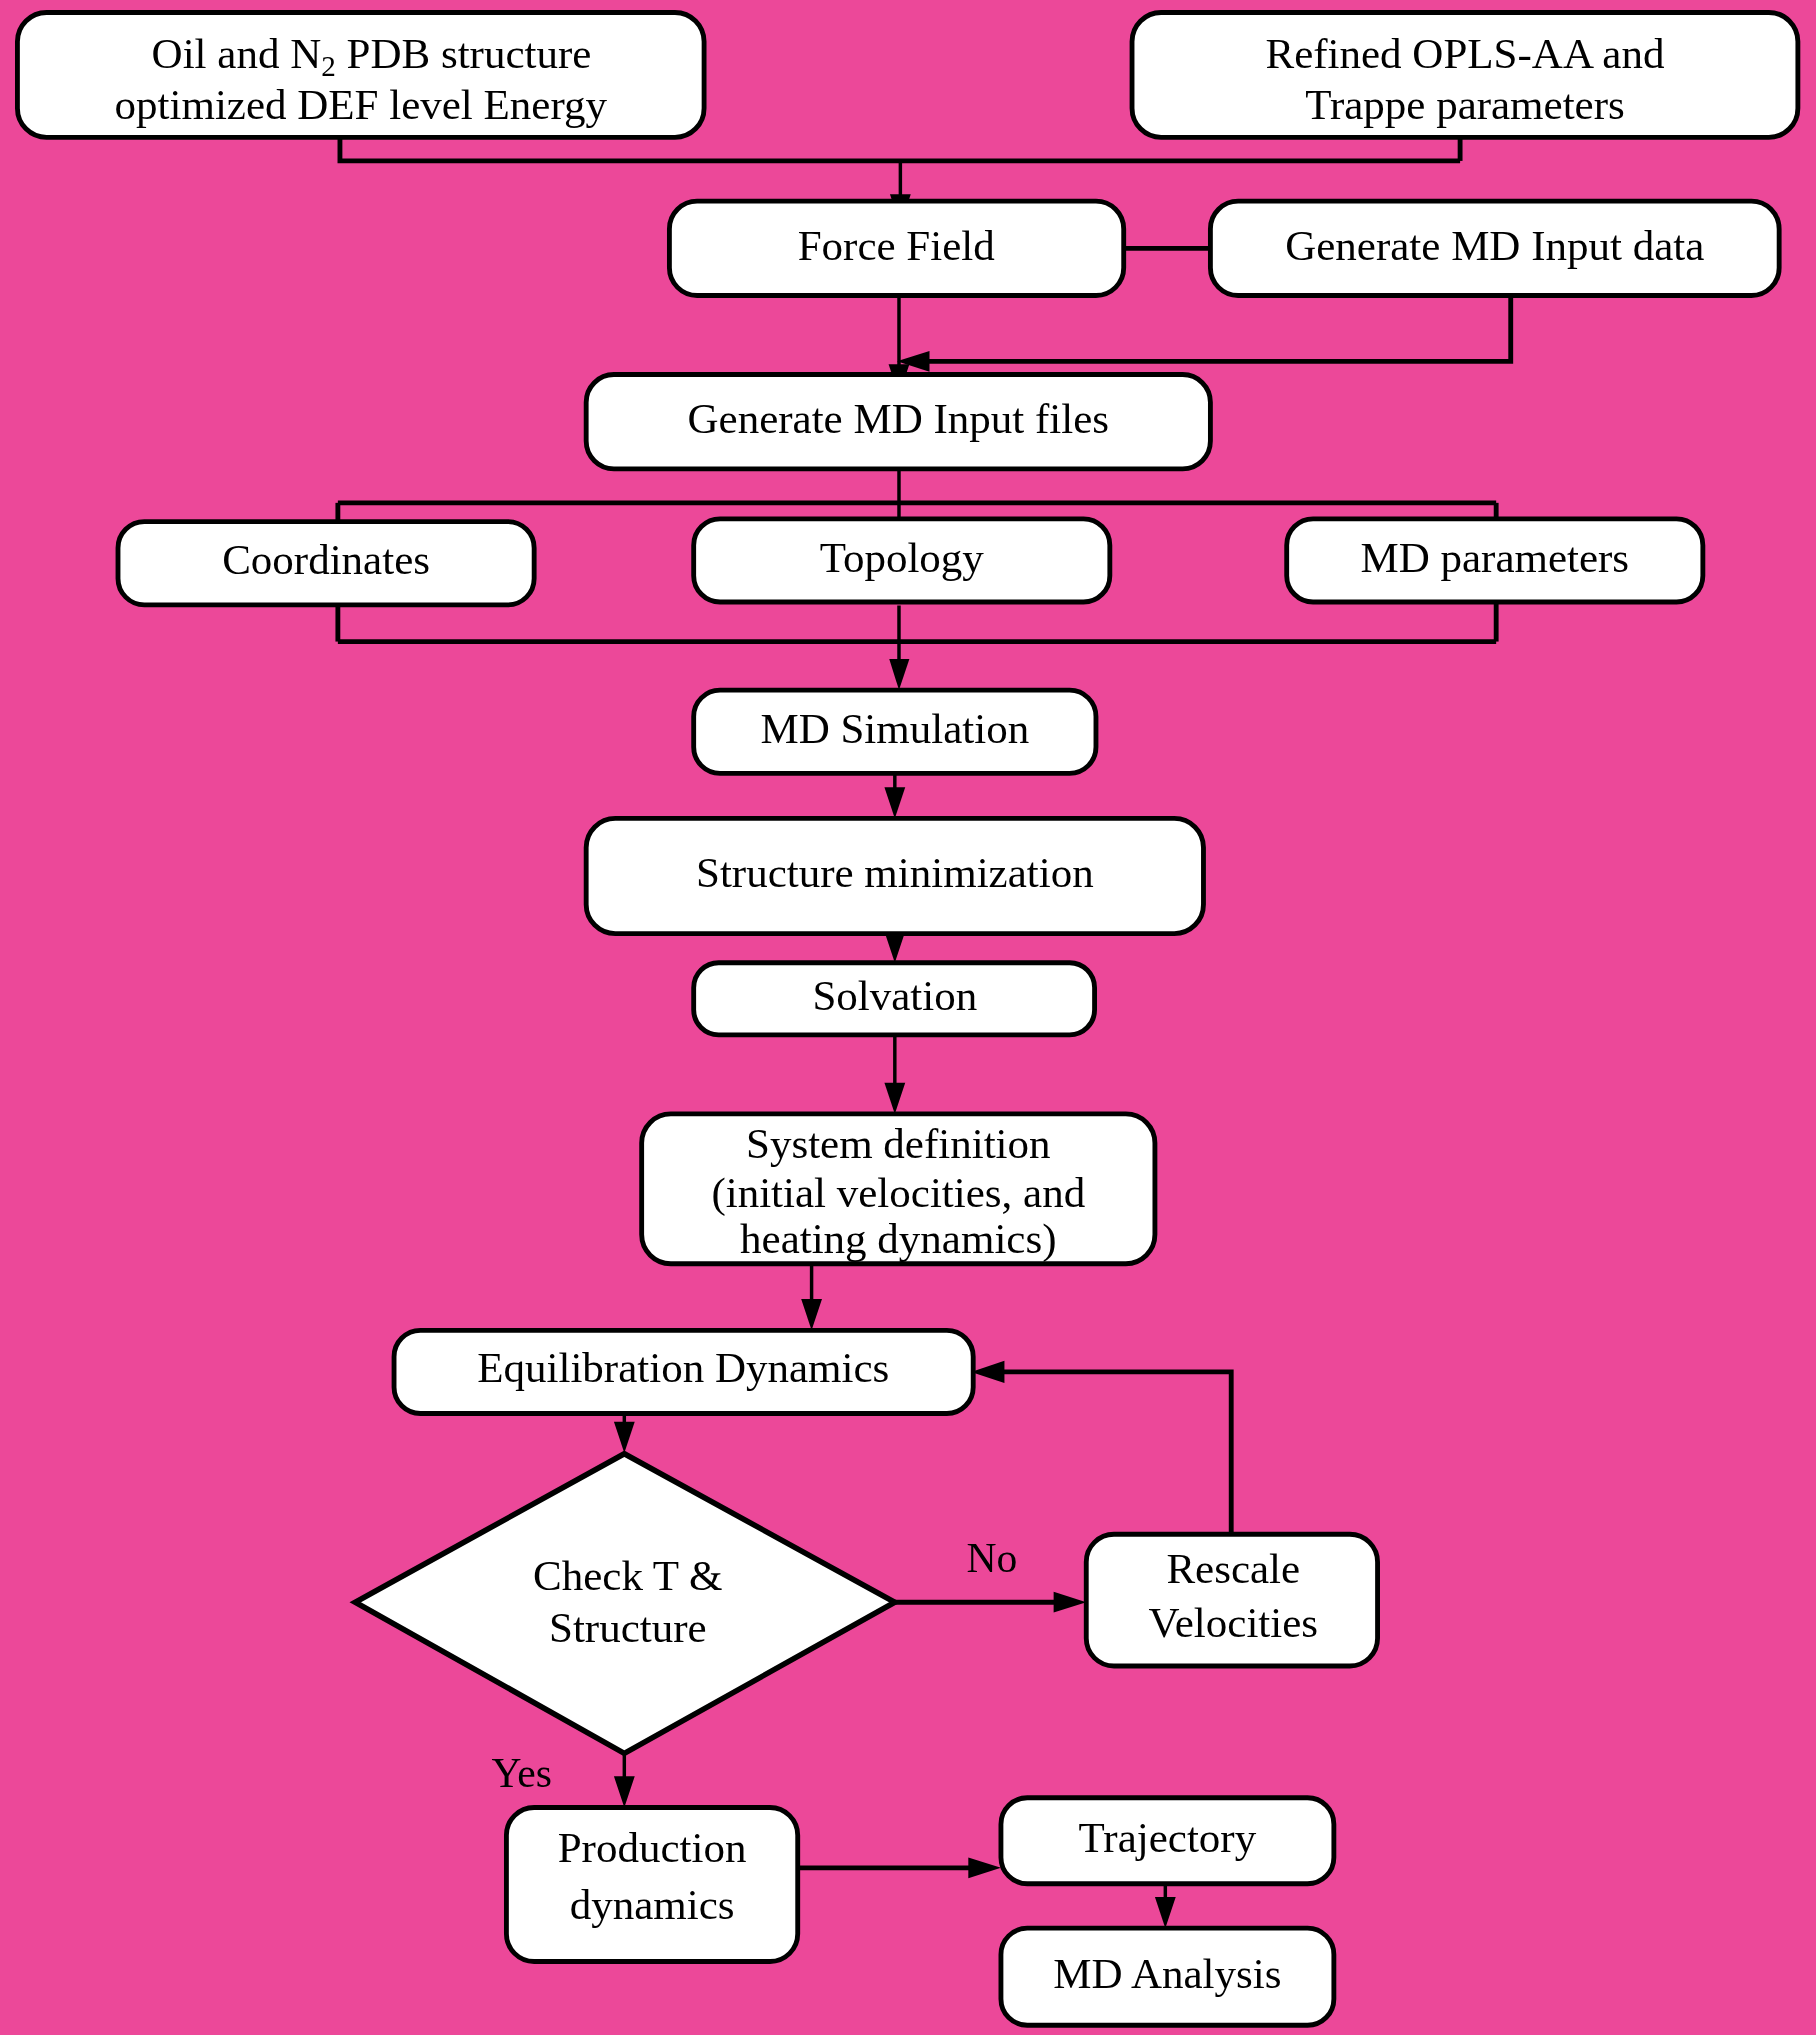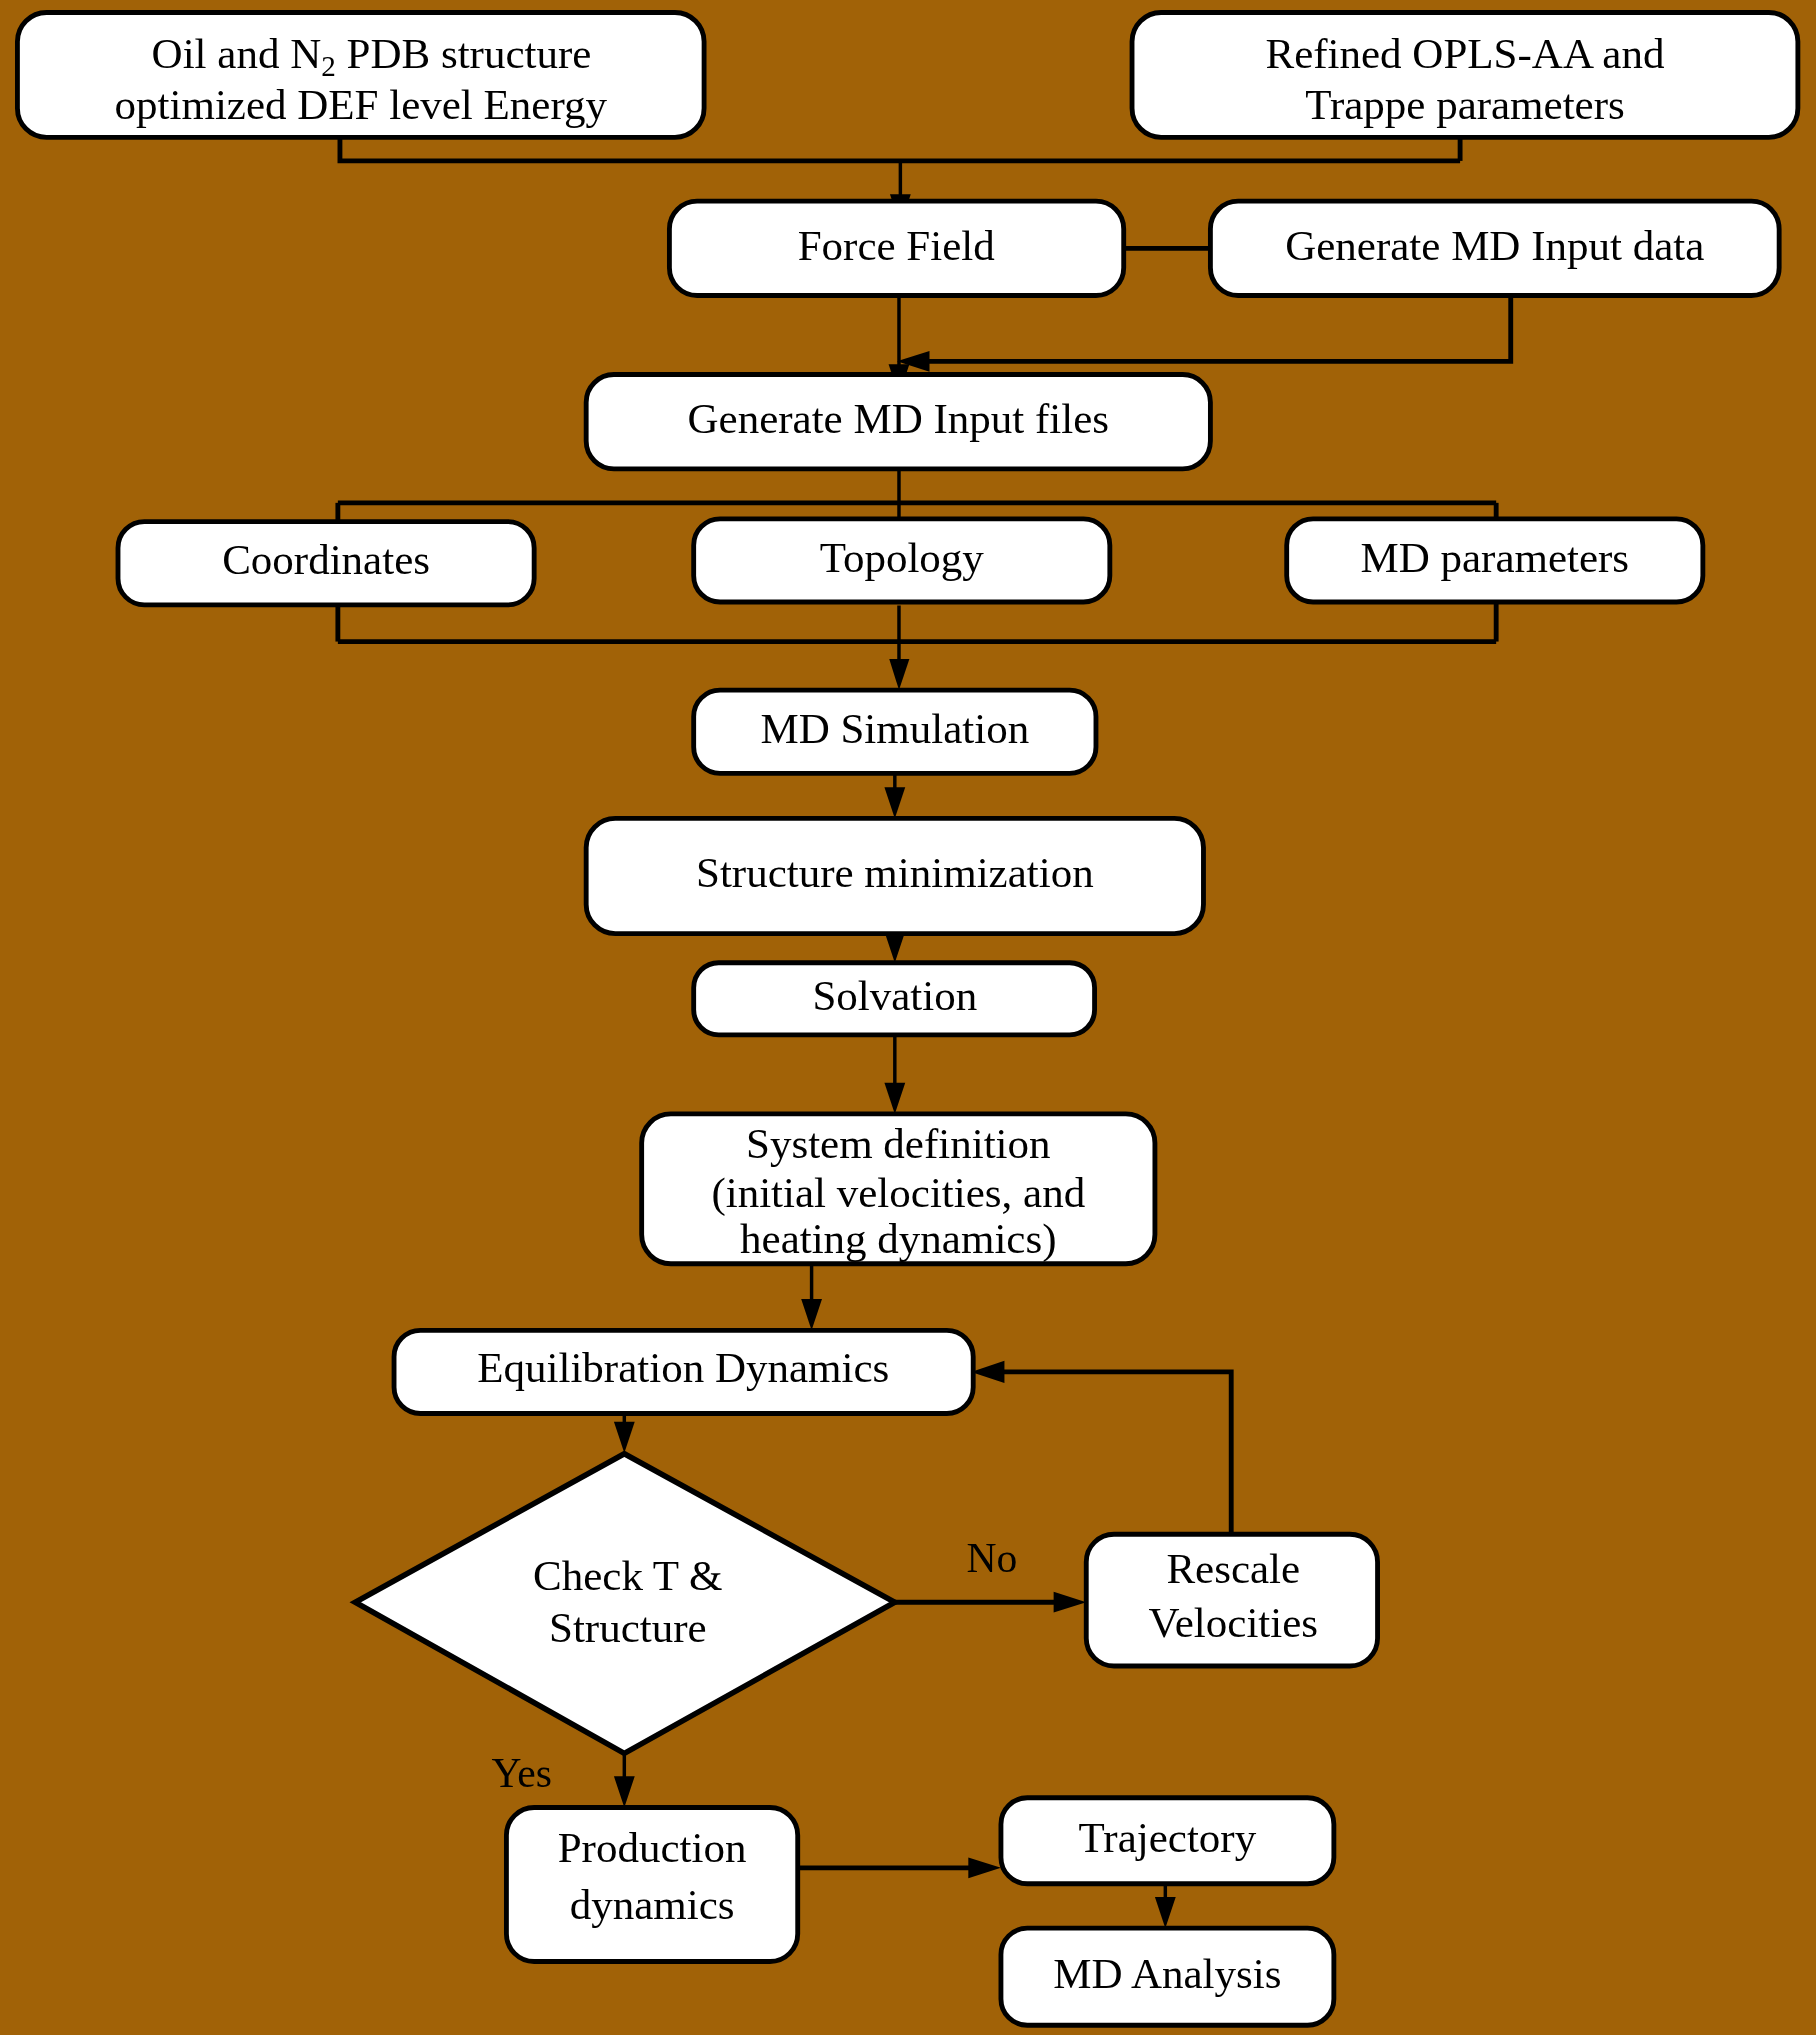--- a/index.html
+++ b/index.html
@@ -10,21 +10,21 @@
   body {
     width: 1816px;
     height: 2035px;
     font-family: "Liberation Serif", "DejaVu Serif", serif;
     overflow: hidden;
   }
   #flowchart-root {
     position: relative;
     width: 1816px;
     height: 2035px;
-    background: #a16207;
+    background: #ec4899;
   }
   svg.diagram {
     display: block;
     width: 1816px;
     height: 2035px;
   }
   .node-shape {
     fill: #ffffff;
     stroke: #000000;
     stroke-width: 7;

